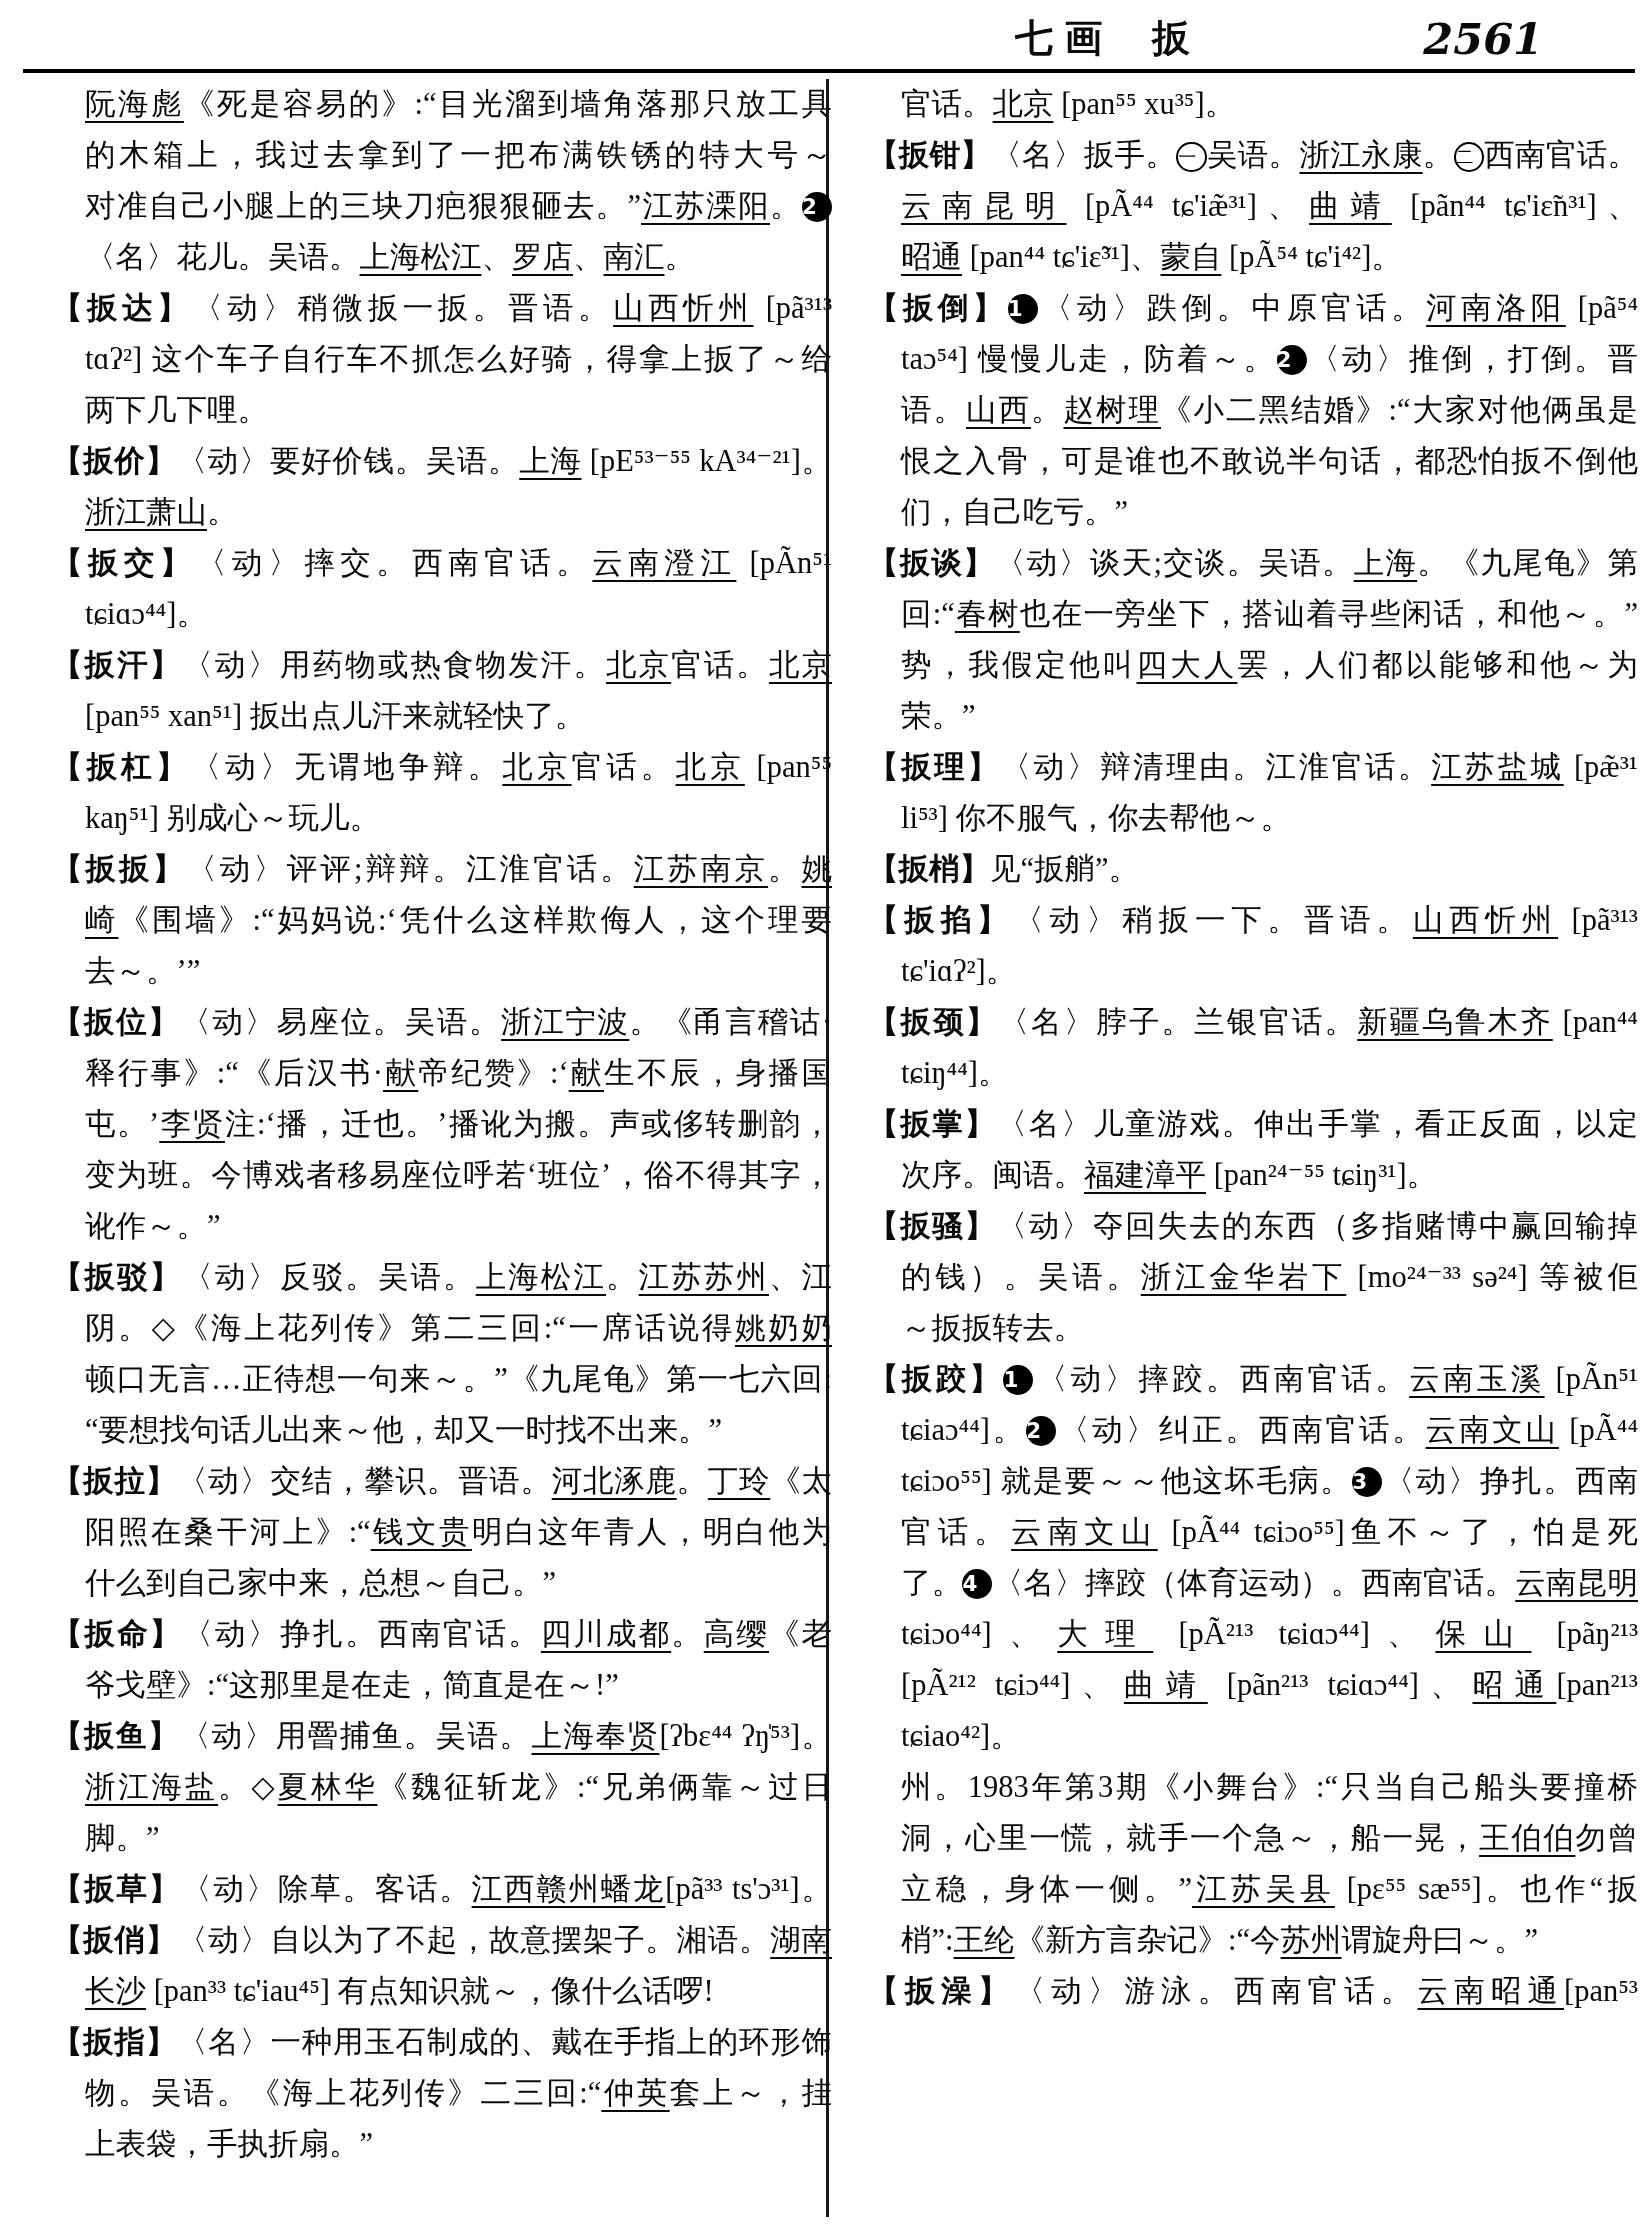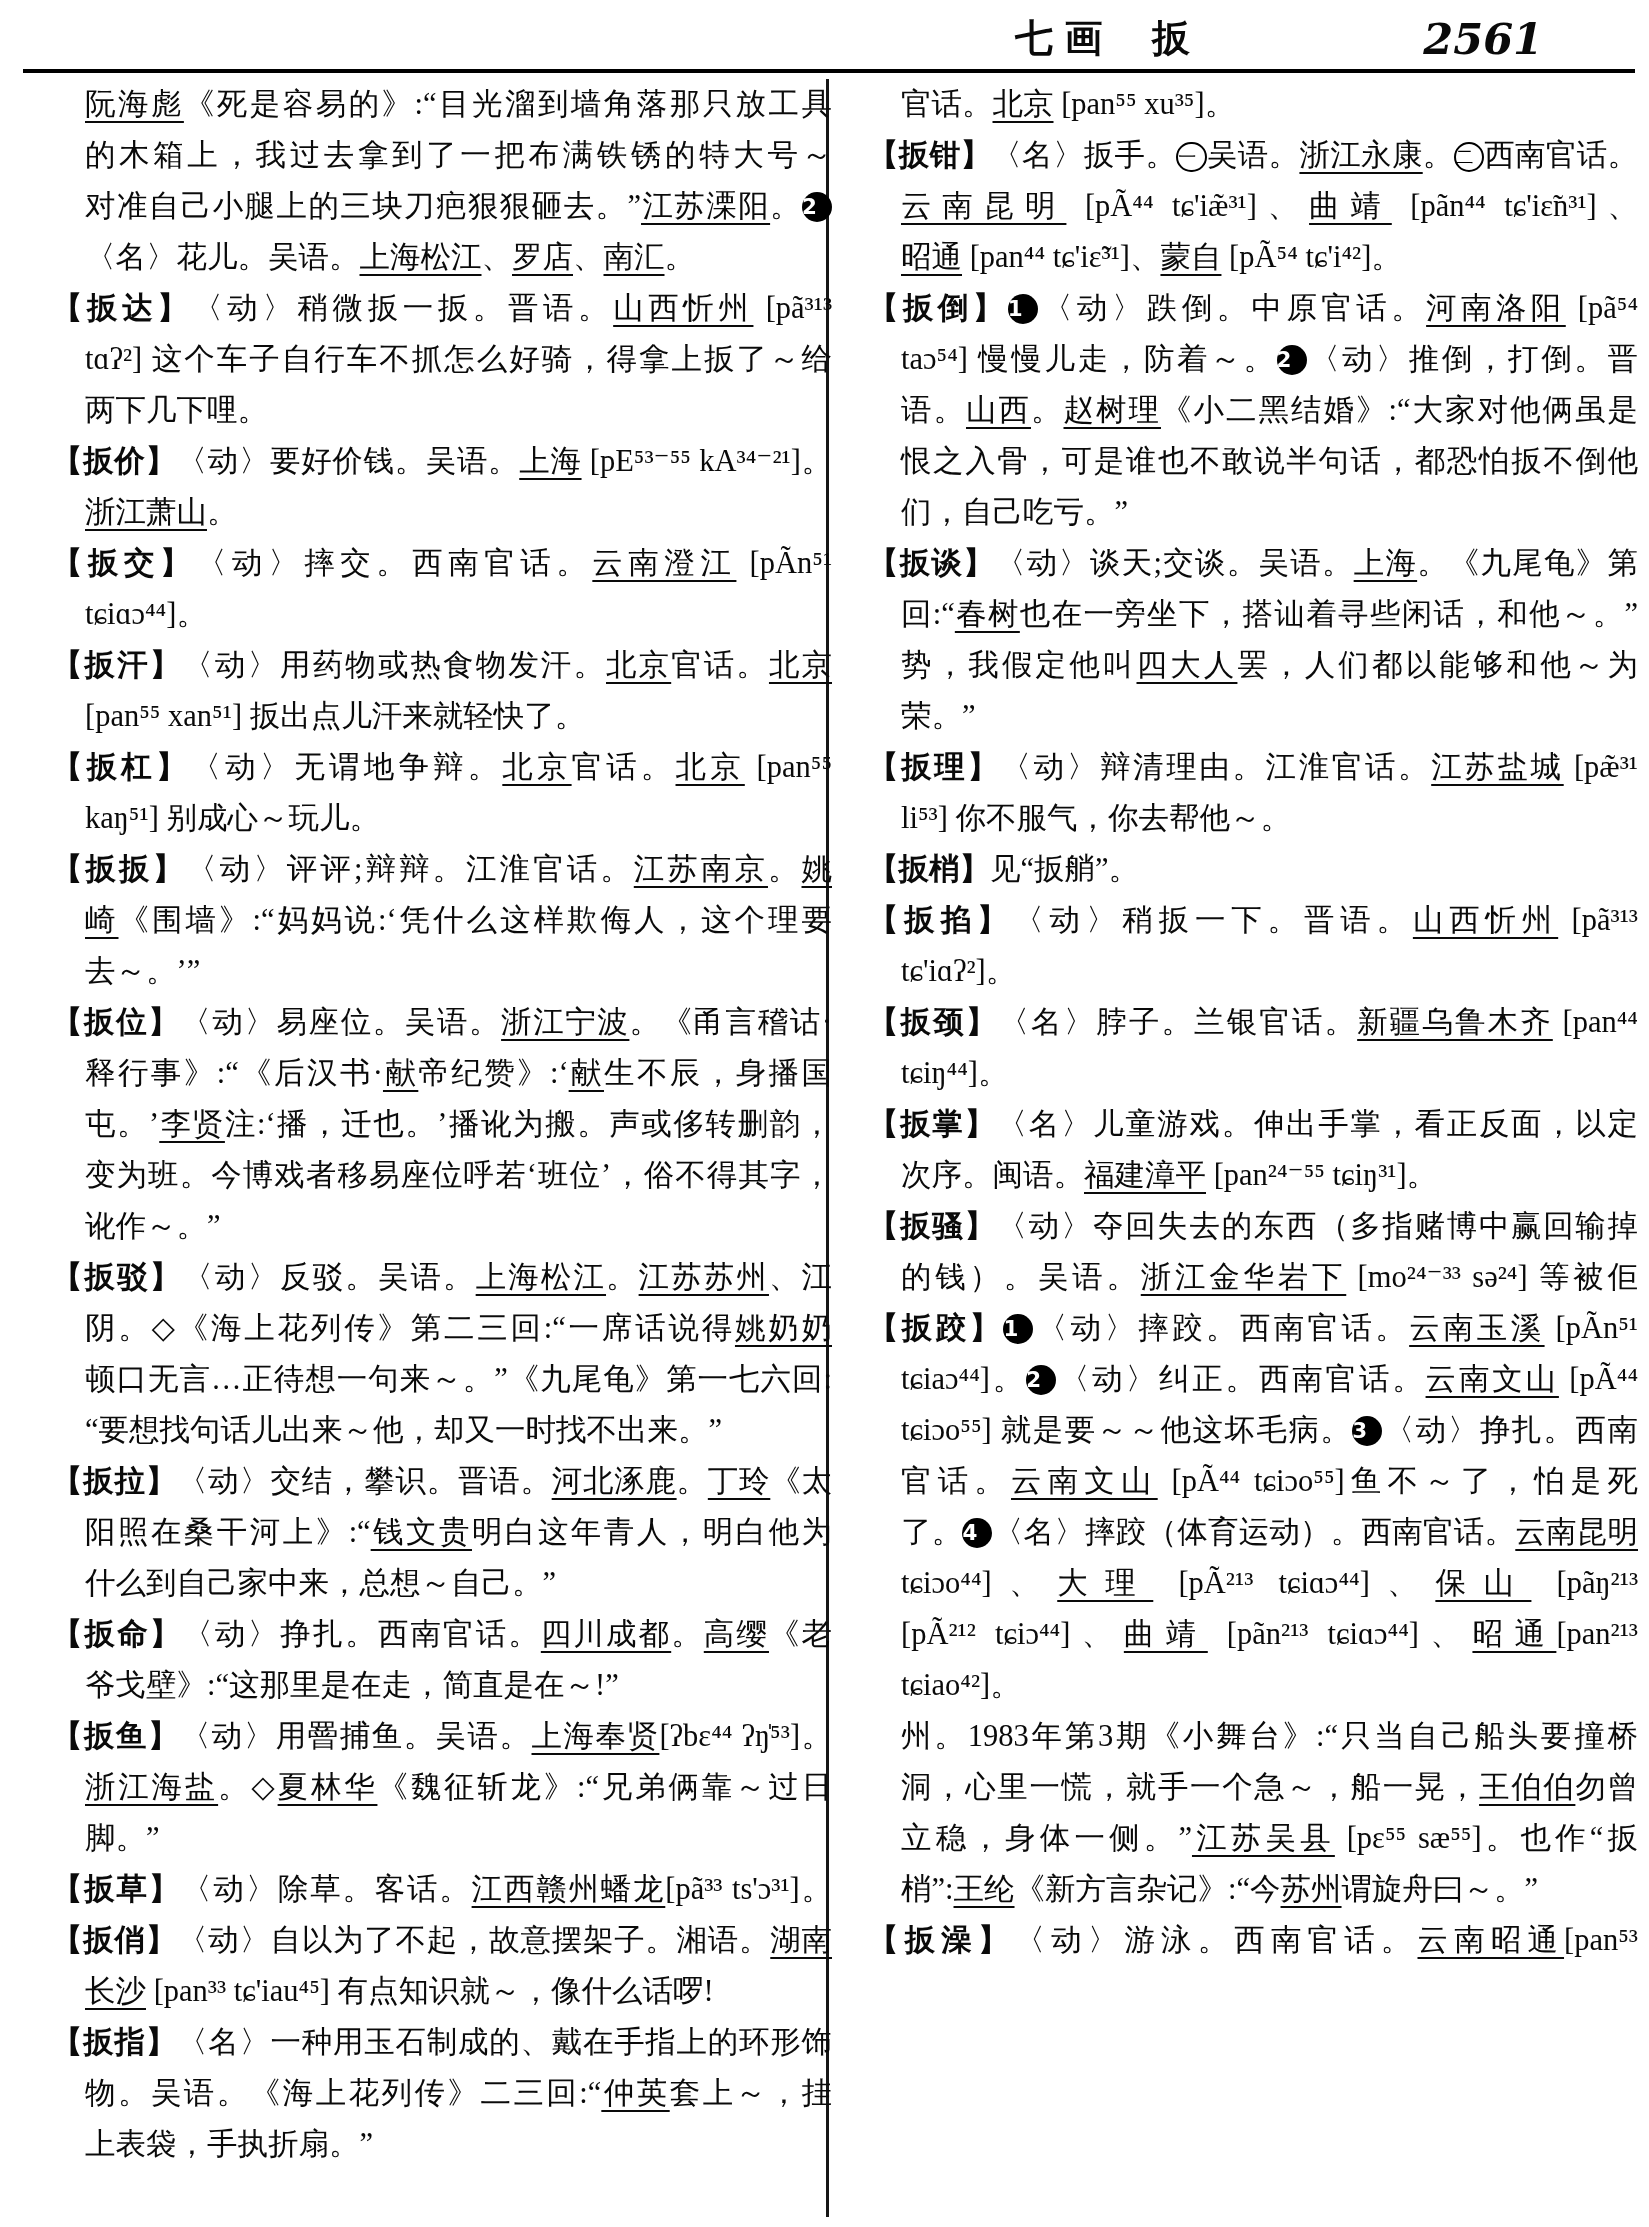--- a/index.html
+++ b/index.html
@@ -147,20 +147,21 @@
         <div class="line full"><b class="hw">【扳颈】</b>〈名〉脖子。兰银官话。<u class="pn">新疆乌鲁木齐</u> [pan⁴⁴</div>
         <div class="line ind">tɕiŋ⁴⁴]。</div>
       </div>
       <div>
         <div class="line full"><b class="hw">【扳掌】</b>〈名〉儿童游戏。伸出手掌，看正反面，以定</div>
         <div class="line ind">次序。闽语。<u class="pn">福建漳平</u> [pan²⁴⁻⁵⁵ tɕiŋ³¹]。</div>
       </div>
       <div>
         <div class="line full"><b class="hw">【扳骚】</b>〈动〉夺回失去的东西（多指赌博中赢回输掉</div>
         <div class="line ind full">的钱）。吴语。<u class="pn">浙江金华岩下</u> [mo²⁴⁻³³ sə²⁴] 等被佢</div>
+        <div class="line ind">～扳扳转去。</div>
       </div>
       <div>
         <div class="line full"><b class="hw">【扳跤】</b><span class="cnum">1</span>〈动〉摔跤。西南官话。<u class="pn">云南玉溪</u> [pÃn⁵¹</div>
         <div class="line ind full">tɕiaɔ⁴⁴]。<span class="cnum">2</span>〈动〉纠正。西南官话。<u class="pn">云南文山</u> [pÃ⁴⁴</div>
         <div class="line ind full">tɕiɔo⁵⁵] 就是要～～他这坏毛病。<span class="cnum">3</span>〈动〉挣扎。西南</div>
         <div class="line ind full">官话。<u class="pn">云南文山</u> [pÃ⁴⁴ tɕiɔo⁵⁵]鱼不～了，怕是死</div>
         <div class="line ind full">了。<span class="cnum">4</span>〈名〉摔跤（体育运动）。西南官话。<u class="pn">云南昆明</u></div>
         <div class="line ind full">tɕiɔo⁴⁴]、<u class="pn">大理</u> [pÃ²¹³ tɕiɑɔ⁴⁴]、<u class="pn">保山</u> [pãŋ²¹³</div>
         <div class="line ind full">[pÃ²¹² tɕiɔ⁴⁴]、<u class="pn">曲靖</u> [pãn²¹³ tɕiɑɔ⁴⁴]、<u class="pn">昭通</u>[pan²¹³</div>
         <div class="line ind">tɕiao⁴²]。</div>

